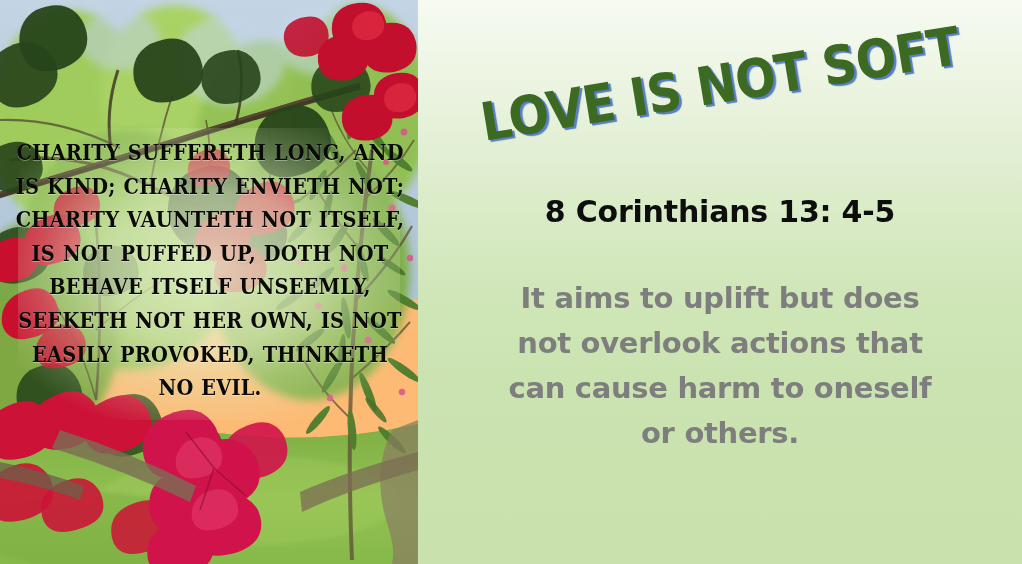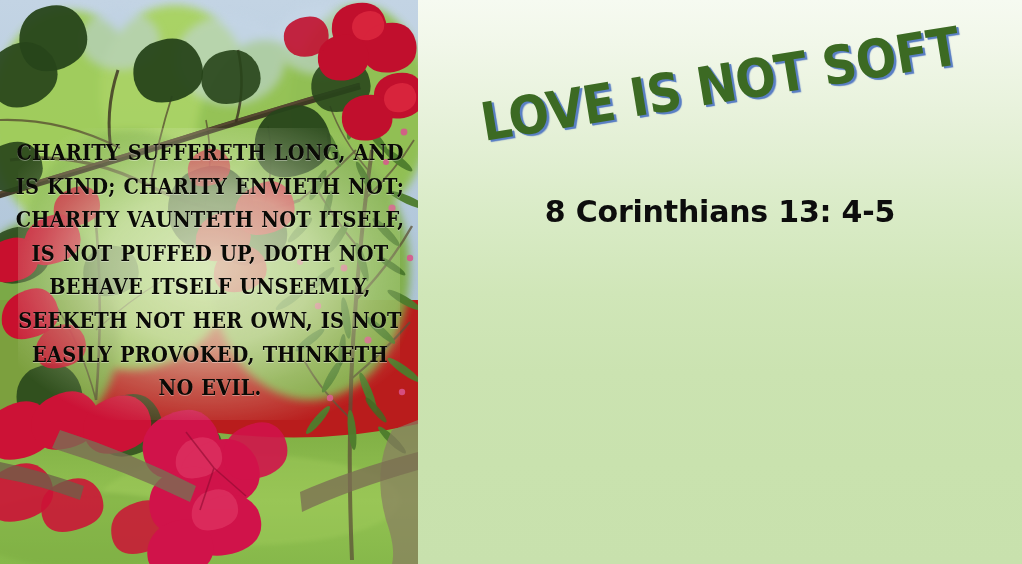--- a/index.html
+++ b/index.html
@@ -20,21 +20,21 @@
   }
 
   
   .photo-panel {
     position: absolute;
     left: 0;
     top: 0;
     width: 418px;
     height: 564px;
     overflow: hidden;
-    background: #b91c1c;
+    background: #fdba74;
   }
 
   .photo-svg {
     position: absolute;
     left: 0;
     top: 0;
     width: 418px;
     height: 564px;
     display: block;
   }
@@ -367,15 +367,21 @@
   </div>
 
   <div class="green-panel">
 
     <div class="title-wrap">
       <div class="slide-title">LOVE IS NOT SOFT</div>
     </div>
 
     <div class="reference">8 Corinthians 13: 4-5</div>
 
+    <div class="body-text">
+      <span class="line">It aims to uplift but does</span>
+      <span class="line">not overlook actions that</span>
+      <span class="line">can cause harm to oneself</span>
+      <span class="line">or others.</span>
+    </div>
 
   </div>
 </div>
 
 </body></html>

